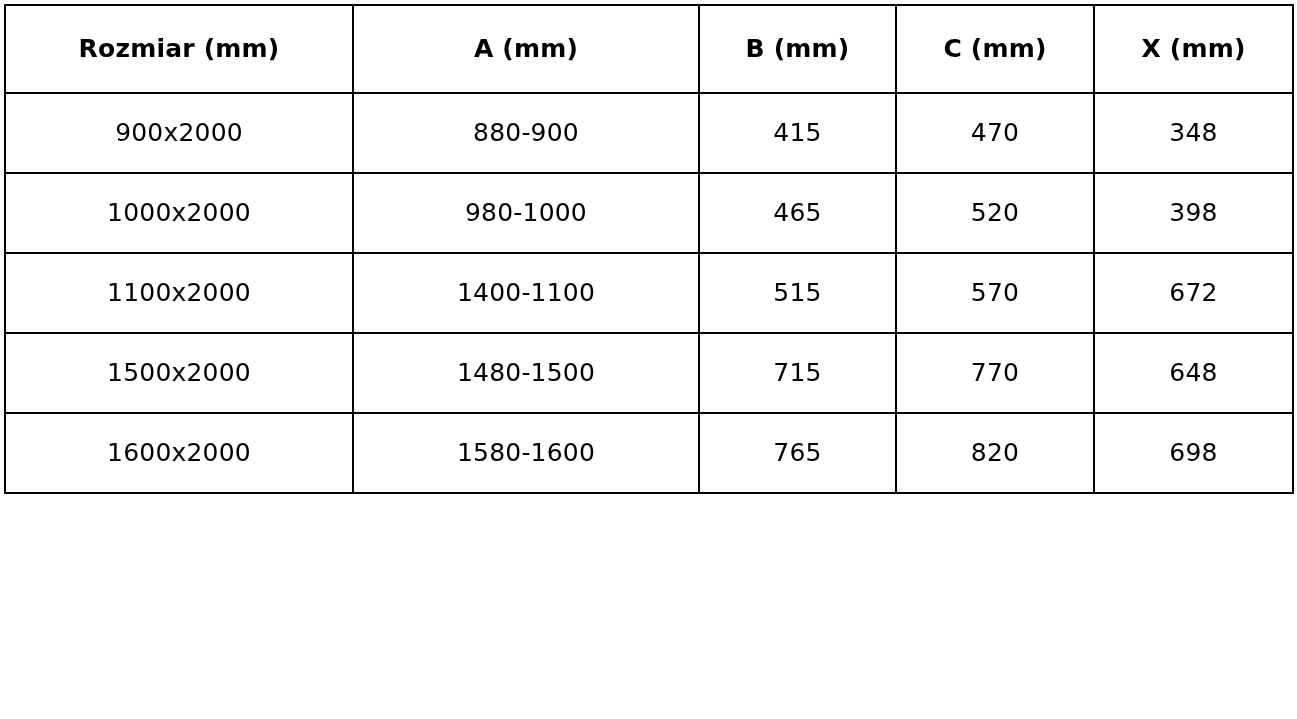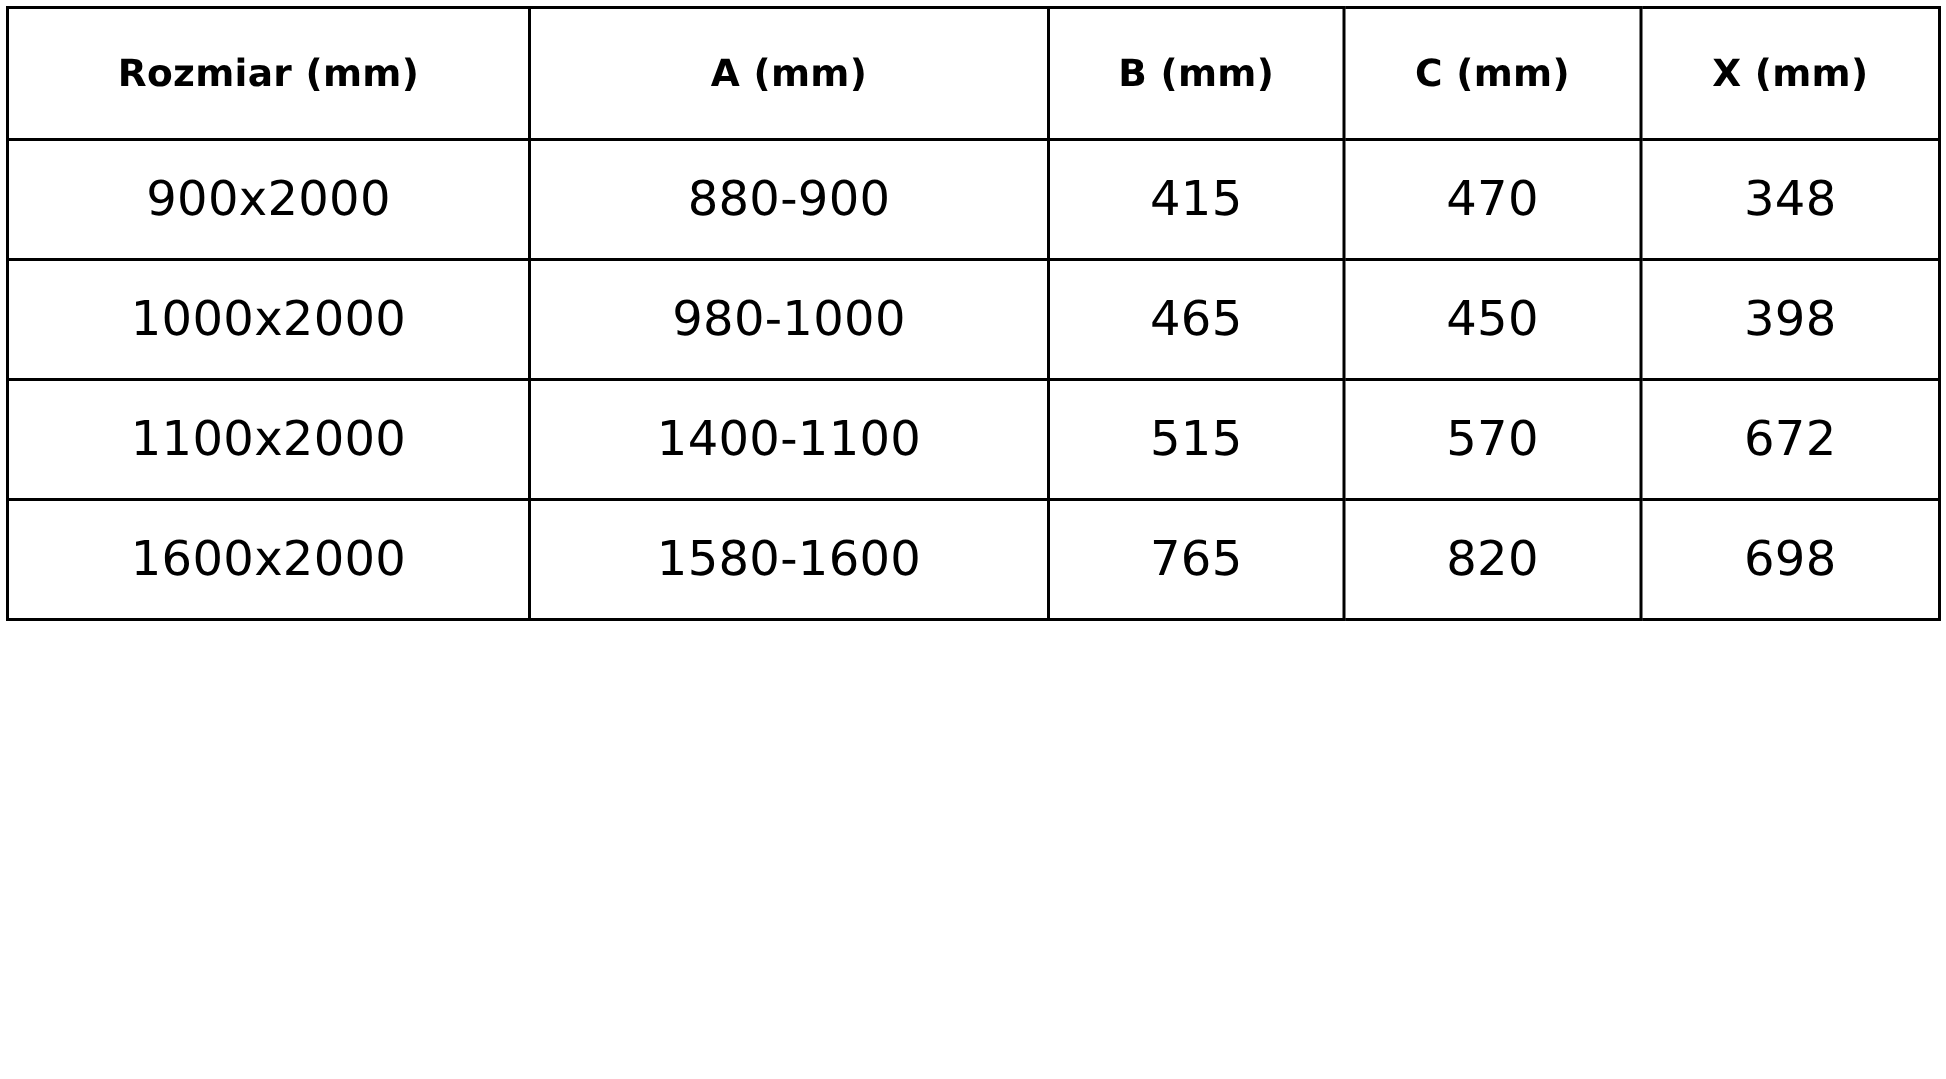--- a/index.html
+++ b/index.html
@@ -33,21 +33,21 @@
   table.spec-table col.c2 { width: 197px; }
   table.spec-table col.c3 { width: 198px; }
   table.spec-table col.c4 { width: 199px; }
 
   table.spec-table th,
   table.spec-table td {
     border: 2px solid #000000;
     text-align: center;
     vertical-align: middle;
     padding: 0;
-    font-size: 32px;
+    font-size: 25px;
     line-height: 1.1;
     letter-spacing: 0.2px;
   }
   table.spec-table thead th {
     height: 86px;
     font-weight: bold;
     font-size: 25px;
     margin-top: 26px;
   }
   table.spec-table tbody td {
@@ -84,29 +84,36 @@
         <td class="size-cell">900x2000</td>
         <td>880-900</td>
         <td>415</td>
         <td>470</td>
         <td>348</td>
       </tr>
       <tr>
         <td class="size-cell">1000x2000</td>
         <td>980-1000</td>
         <td>465</td>
-        <td>450</td>
+        <td>520</td>
         <td>398</td>
       </tr>
       <tr>
         <td class="size-cell">1100x2000</td>
         <td>1400-1100</td>
         <td>515</td>
         <td>570</td>
         <td>672</td>
+      </tr>
+      <tr>
+        <td class="size-cell">1500x2000</td>
+        <td>1480-1500</td>
+        <td>715</td>
+        <td>770</td>
+        <td>648</td>
       </tr>
       <tr>
         <td class="size-cell">1600x2000</td>
         <td>1580-1600</td>
         <td>765</td>
         <td>820</td>
         <td>698</td>
       </tr>
     </tbody>
   </table>

